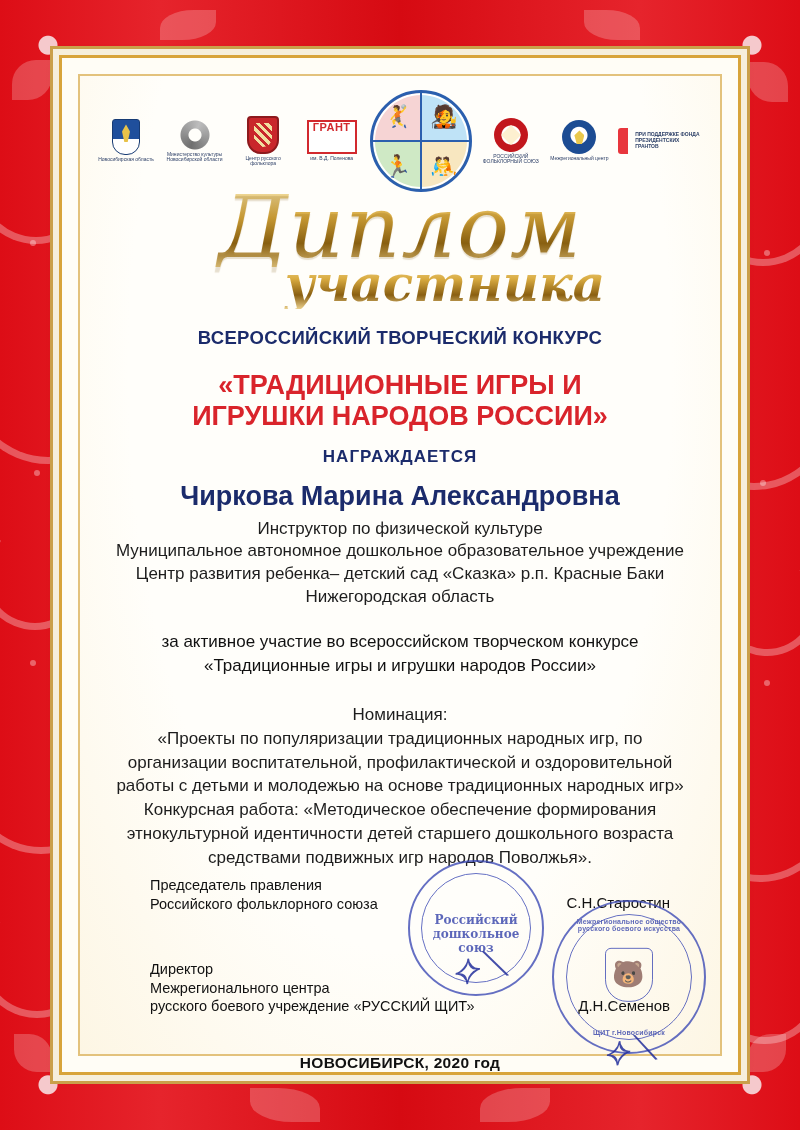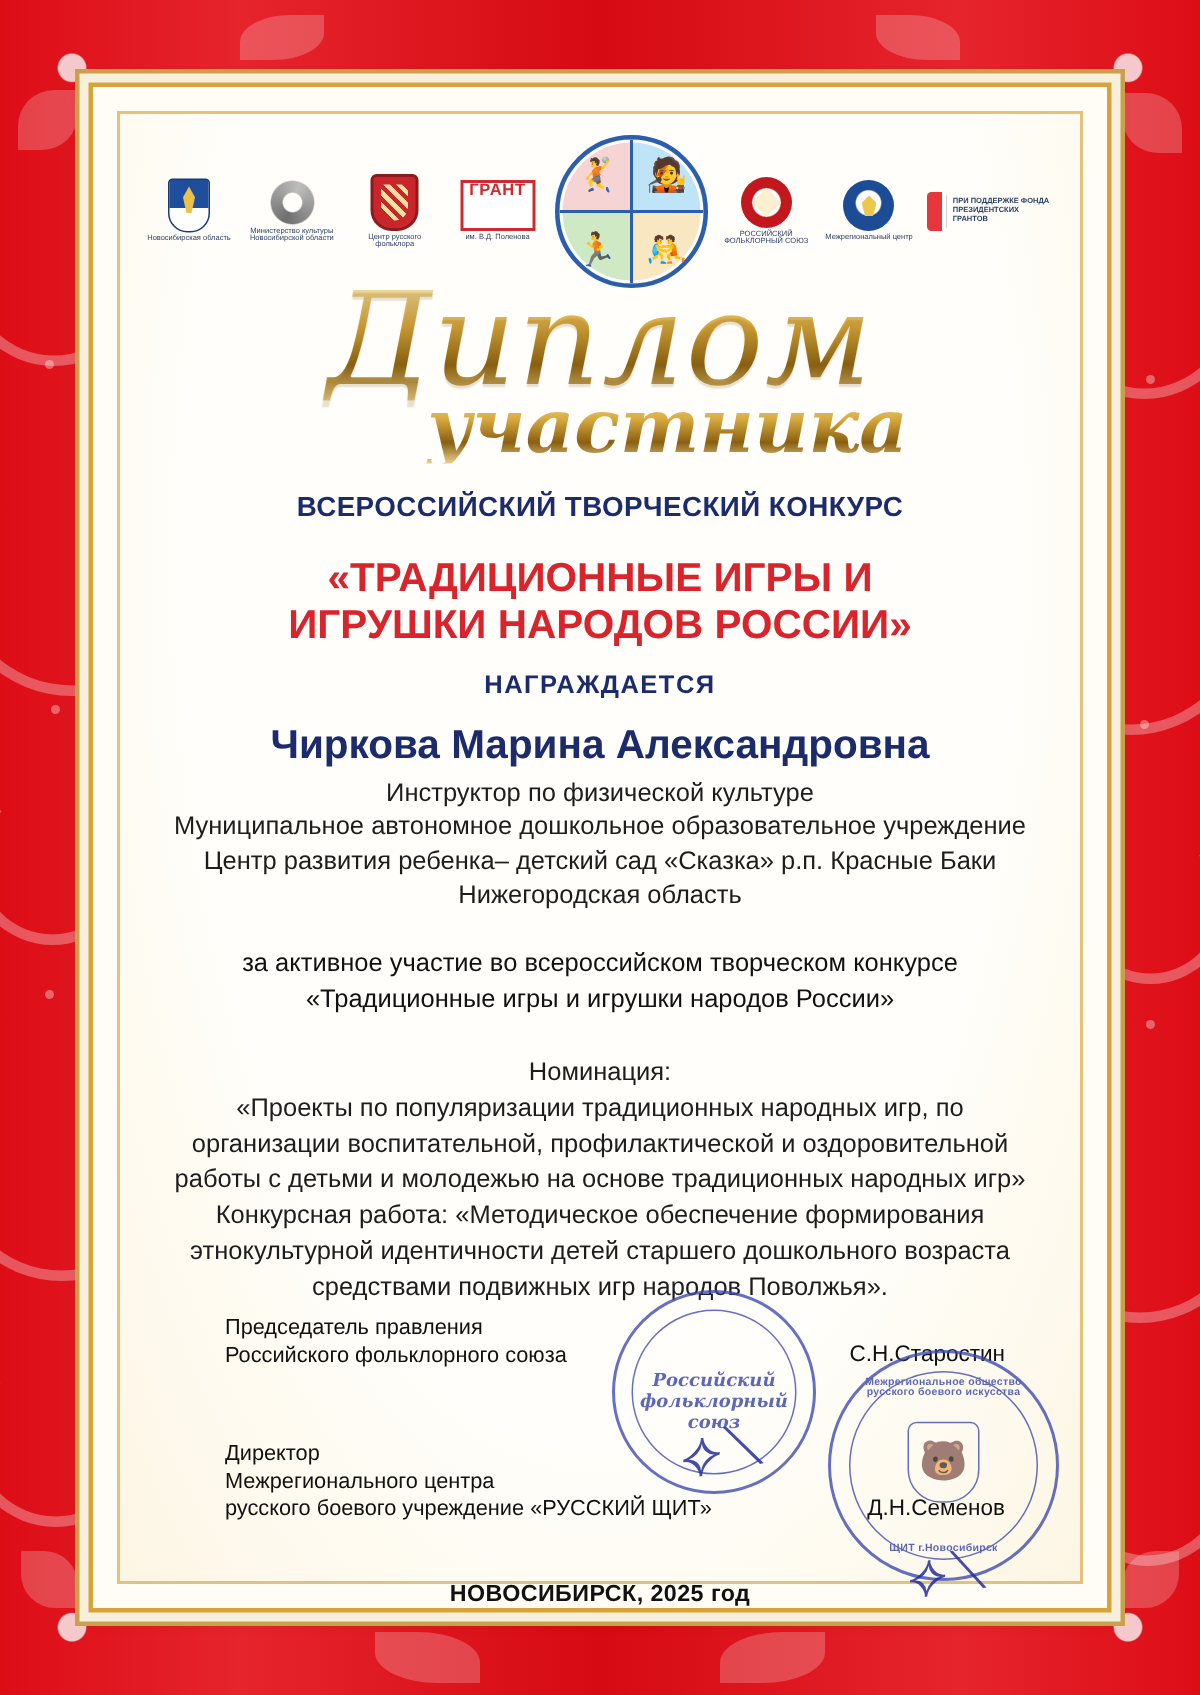--- a/index.html
+++ b/index.html
@@ -319,21 +319,20 @@
   }
   .stamp.s1:before {
     content: "";
     position: absolute; inset: 11px;
     border: 1.5px solid #3a48b4;
     border-radius: 50%;
   }
   .stamp.s1 .cap {
     position: absolute; left: 0; right: 0; top: 52px;
     font-family: "DejaVu Serif", serif;
-    font-style: italic;
     font-weight: bold;
     font-size: 12px;
     line-height: 1.15;
     color: #2f3da8;
   }
   .stamp.s2 {
     width: 150px; height: 150px;
     left: 402px; top: 24px;
     border: 2px solid #3a48b4;
   }
@@ -484,21 +483,21 @@
           <p class="np">этнокультурной идентичности детей старшего дошкольного возраста</p>
           <p class="np">средствами подвижных игр народов Поволжья».</p>
         </div>
       </div>
 
       <div class="sign-area">
 
         <div class="stamp s1">
           <div class="cap">
             <div>Российский</div>
-            <div>фольклорный</div>
+            <div>дошкольное</div>
             <div>союз</div>
           </div>
         </div>
 
         <div class="stamp s2">
           <div class="ring-txt">Межрегиональное общество русского боевого искусства</div>
           <div class="shield">🐻</div>
           <div class="ring-txt bot">ЩИТ г.Новосибирск</div>
         </div>
 
@@ -516,17 +515,17 @@
         <div class="sign-row">
           <div>
             <div>Директор</div>
             <div>Межрегионального центра</div>
             <div>русского боевого учреждение «РУССКИЙ ЩИТ»</div>
           </div>
           <div class="sign-name">Д.Н.Семенов</div>
         </div>
       </div>
 
-      <div class="city">НОВОСИБИРСК, 2025 год</div>
+      <div class="city">НОВОСИБИРСК, 2020 год</div>
 
     </div>
   </div>
 </div>
 
 </body></html>

